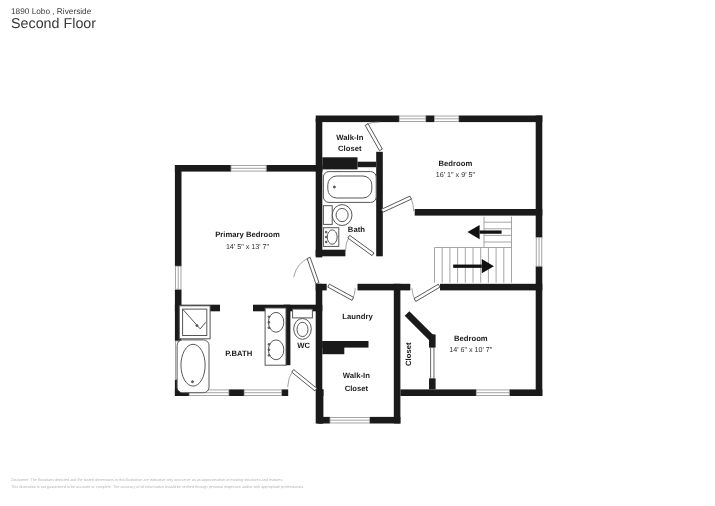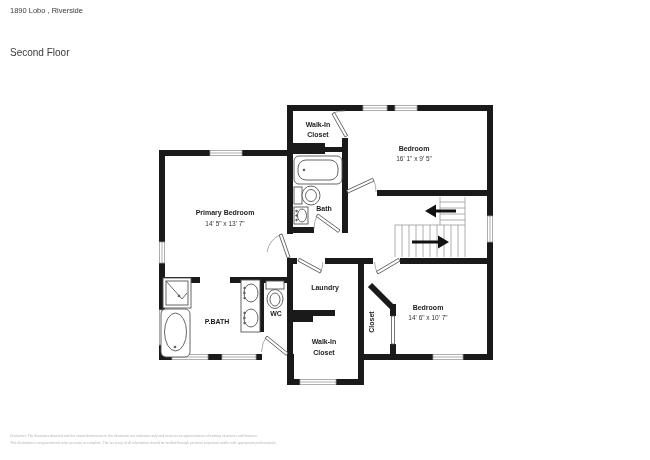--- a/index.html
+++ b/index.html
@@ -1,20 +1,20 @@
 <!DOCTYPE html>
 <html><head>
 <meta charset="utf-8">
 <style>
   html,body{margin:0;padding:0;background:#ffffff;}
   .page{position:relative;width:650px;height:460px;background:#ffffff;overflow:hidden;
         font-family:"Liberation Sans", sans-serif;}
   .hdr{position:absolute;left:10px;top:6px;color:#3a3a3a;}
   .hdr .l1{font-size:7.5px;line-height:10px;}
-  .hdr .l2{font-size:10px;line-height:10px;margin-top:32px;}
+  .hdr .l2{font-size:13px;line-height:10px;}
   .ftr{position:absolute;left:10px;top:433px;color:#b4b4b4;font-size:3.4px;line-height:6.5px;}
   svg{position:absolute;left:0;top:0;}
   svg text{font-family:"Liberation Sans", sans-serif;}
   .room-name{font-size:7px;font-weight:bold;fill:#1c1c1c;}
   .room-dim{font-size:6.5px;fill:#333333;}
 </style>
 </head>
 <body>
 
 <div class="page">

